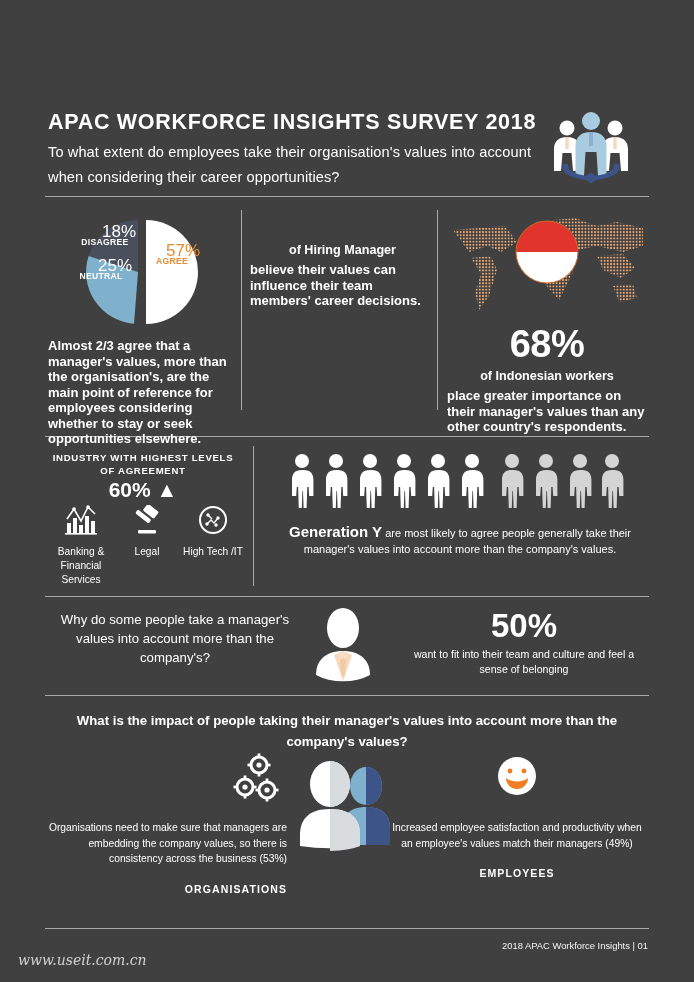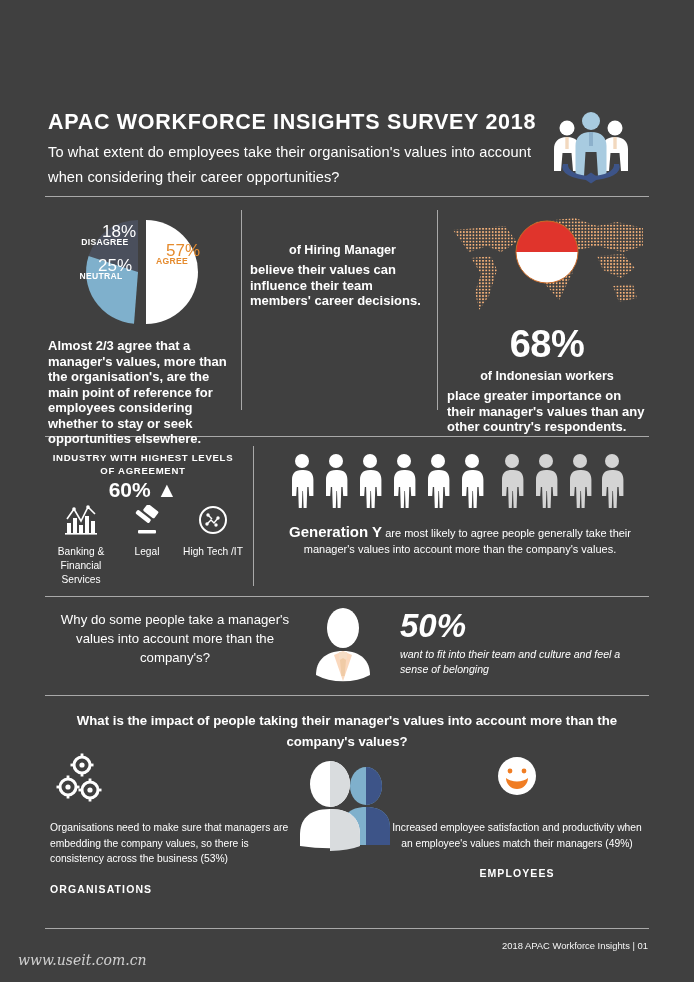--- a/index.html
+++ b/index.html
@@ -53,29 +53,29 @@
   .ind-lbl{font-size:10.2px;line-height:14px;margin-top:6px;}
 
   .gen-people{position:absolute;left:288px;top:452px;width:340px;height:68px;}
   .gen-txt{position:absolute;left:288px;top:524px;width:344px;text-align:center;
            font-size:11px;line-height:15.5px;}
   .gen-txt b{font-size:15px;font-weight:bold;}
 
   
   .q3{position:absolute;left:52px;top:610px;width:246px;text-align:center;
       font-size:13.2px;line-height:19px;font-weight:500;}
-  .p50{position:absolute;left:400px;top:608px;width:248px;font-style:italic;}
+  .p50{position:absolute;left:400px;top:608px;width:248px;text-align:center;}
   .p50 .n{font-size:33px;font-weight:bold;line-height:36px;}
   .p50 .t{font-size:10.6px;line-height:15px;margin-top:3px;}
   .mgr-icon{position:absolute;left:303px;top:606px;width:80px;height:78px;}
 
   
   .q4{position:absolute;left:72px;top:710px;width:550px;text-align:center;
       font-size:13.2px;font-weight:bold;line-height:21px;}
-  .b-org{position:absolute;left:50px;top:752px;width:250px;text-align:left;}
+  .b-org{position:absolute;left:37px;top:752px;width:250px;text-align:right;}
   .b-emp{position:absolute;left:392px;top:752px;width:250px;text-align:center;}
   .b-txt{font-size:10.3px;line-height:15.5px;margin-top:8px;}
   .b-ttl{font-size:10.5px;font-weight:bold;letter-spacing:1.1px;margin-top:16px;}
   .pairbox{position:absolute;left:290px;top:756px;width:110px;height:95px;}
 
   
   .foot{position:absolute;right:46px;top:940px;font-size:9.4px;color:rgba(255,255,255,.95);}
   .foot b{font-weight:normal;}
   .wm{position:absolute;left:18px;top:952px;font-size:14px;color:rgba(255,255,255,.75);
       font-family:"DejaVu Serif",serif;font-style:italic;}

